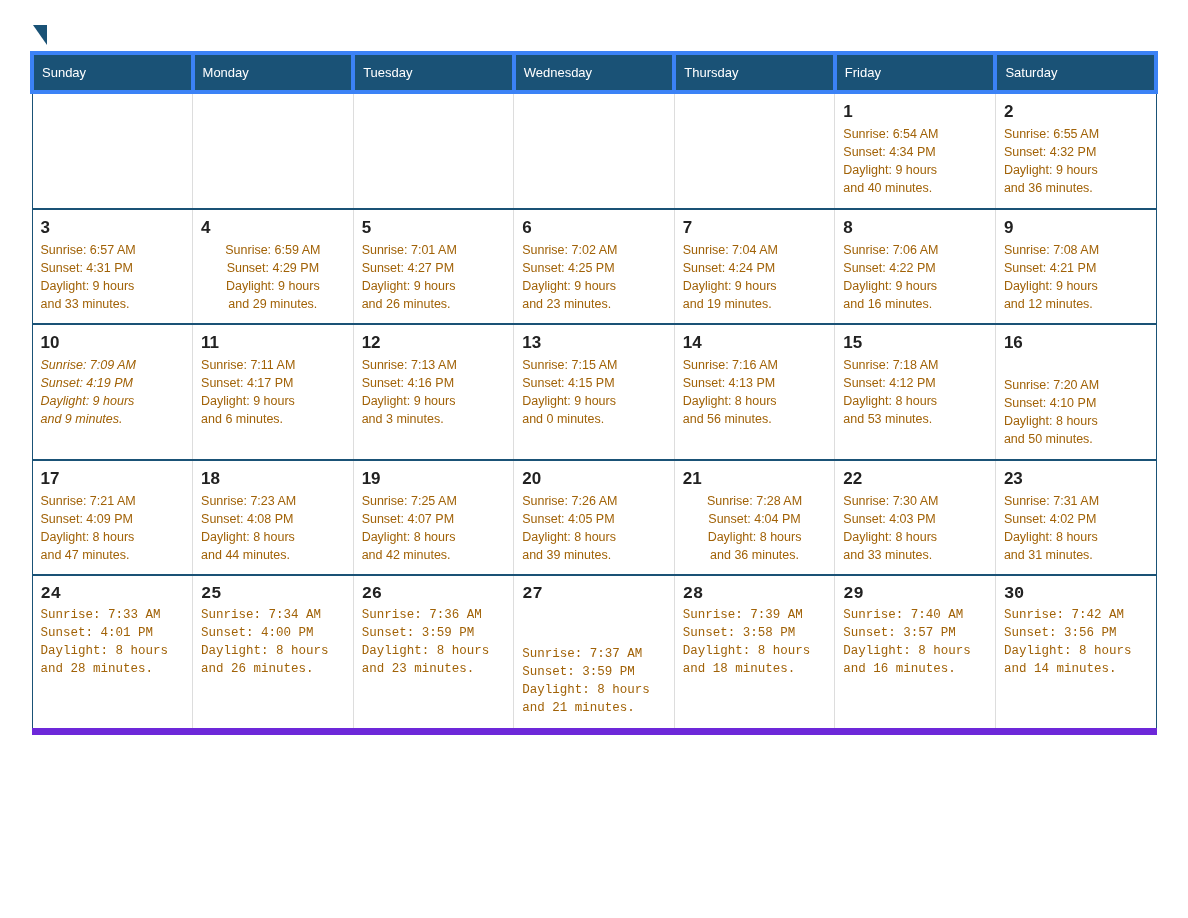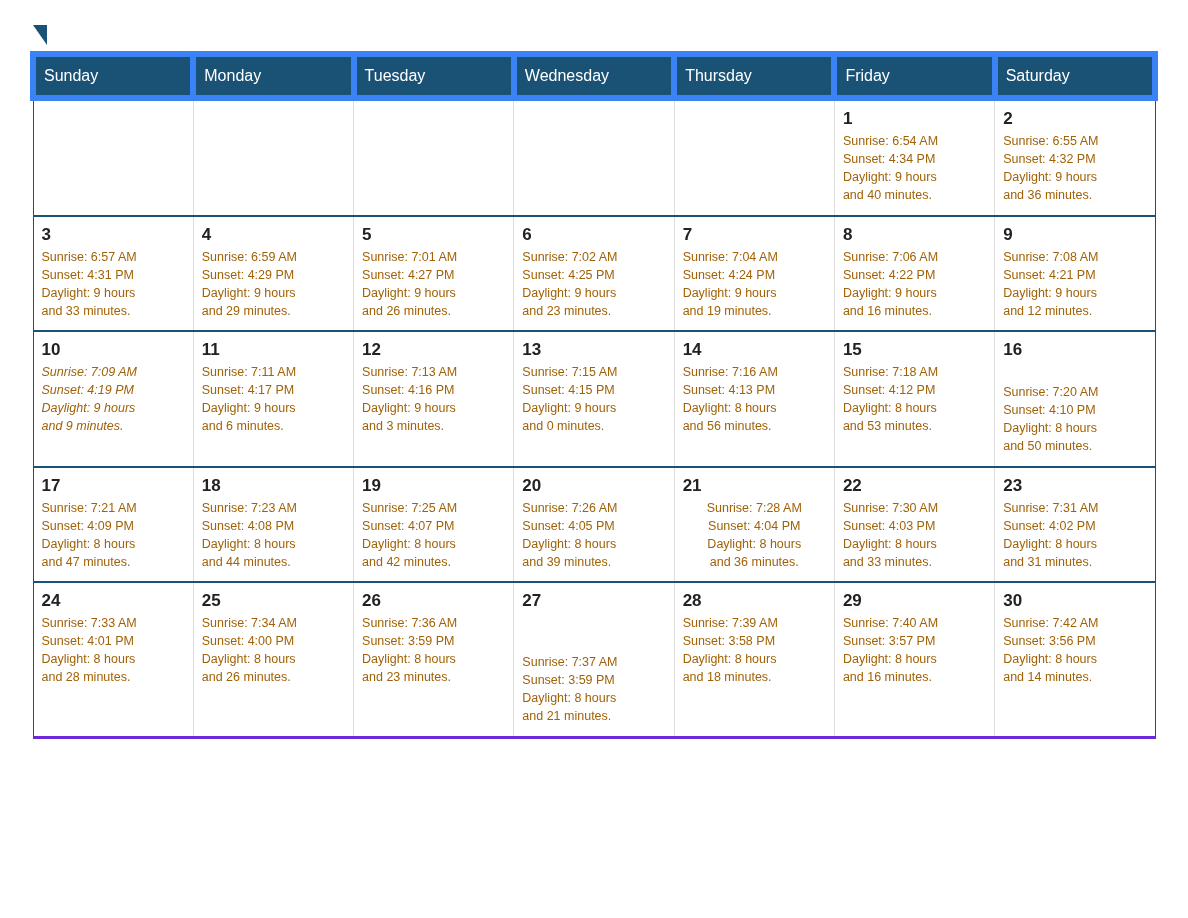--- a/index.html
+++ b/index.html
@@ -63,24 +63,24 @@
     }
     .calendar-table {
       width: 100%;
       border-collapse: collapse;
       margin-top: 10px;
     }
     .calendar-table thead tr th {
       background-color: #1a5276;
       color: #fff;
       padding: 10px 8px;
-      font-size: 16px;
+      font-size: 13px;
       font-weight: normal;
       text-align: left;
-      border: 6px solid #3b82f6;
+      border: 4px solid #3b82f6;
     }
     .calendar-table tbody tr {
       border-bottom: 2px solid #1a5276;
     }
     .calendar-table tbody tr td {
       vertical-align: top;
       padding: 8px 8px 10px 8px;
       border-left: 1px solid #ddd;
       border-right: 1px solid #ddd;
       width: 14.28%;
@@ -104,21 +104,22 @@
     }
     .day-info {
       font-size: 12.5px;
       color: #a16207;
       line-height: 1.45;
     }
     .empty-cell {
       background: #f9f9f9;
     }
     .last-row td {
-      border-bottom: 3px solid #6d28d9;
+      border-bottom: 7px solid #6d28d9;
+      font-family: Liberation Mono, monospace;
     }
   </style>
 </head>
 <body>
 
 <div class="header">
   <div class="logo">
     <div class="logo-top">
       <span class="logo-general"></span>
       <div class="logo-arrow"></div>
@@ -168,21 +169,21 @@
       <tr>
         <td>
           <span class="day-number">3</span>
           <div class="day-info" style="white-space: pre-line;">Sunrise: 6:57 AM
 Sunset: 4:31 PM
 Daylight: 9 hours
 and 33 minutes.</div>
         </td>
         <td>
           <span class="day-number">4</span>
-          <div class="day-info" style="white-space: pre-line;">Sunrise: 6:59 AM
+          <div class="day-info" style="white-space: pre-line; text-align: center;">Sunrise: 6:59 AM
 Sunset: 4:29 PM
 Daylight: 9 hours
 and 29 minutes.</div>
         </td>
         <td>
           <span class="day-number">5</span>
           <div class="day-info" style="white-space: pre-line;">Sunrise: 7:01 AM
 Sunset: 4:27 PM
 Daylight: 9 hours
 and 26 minutes.</div>

